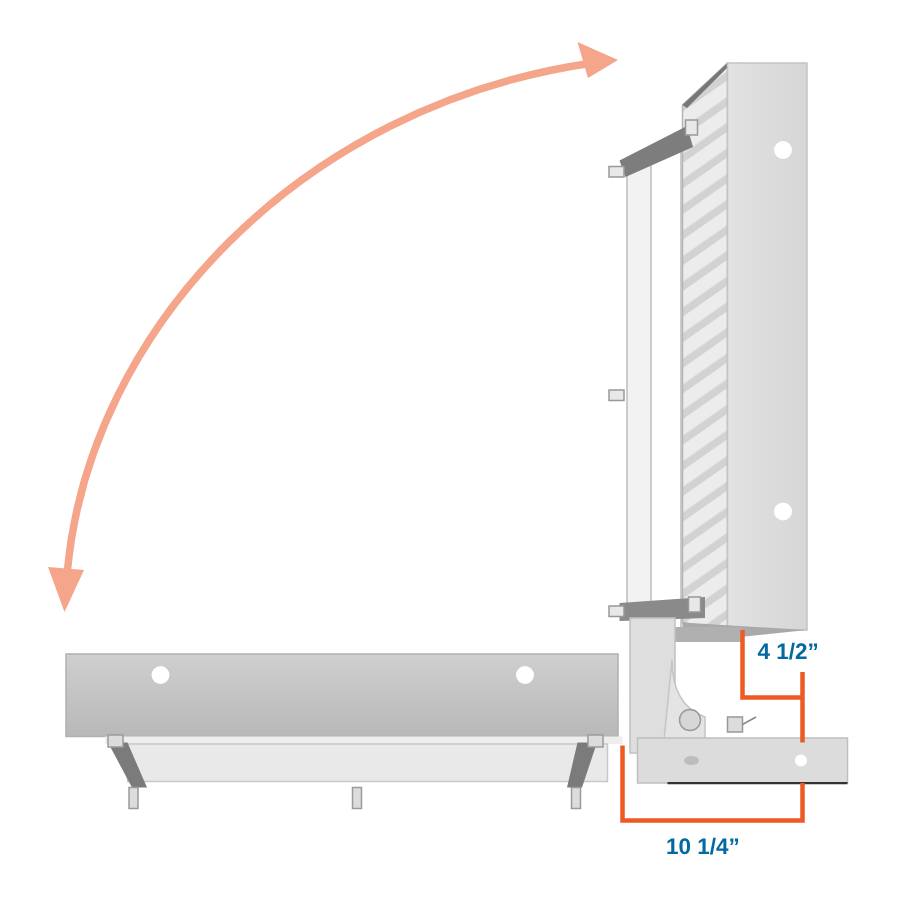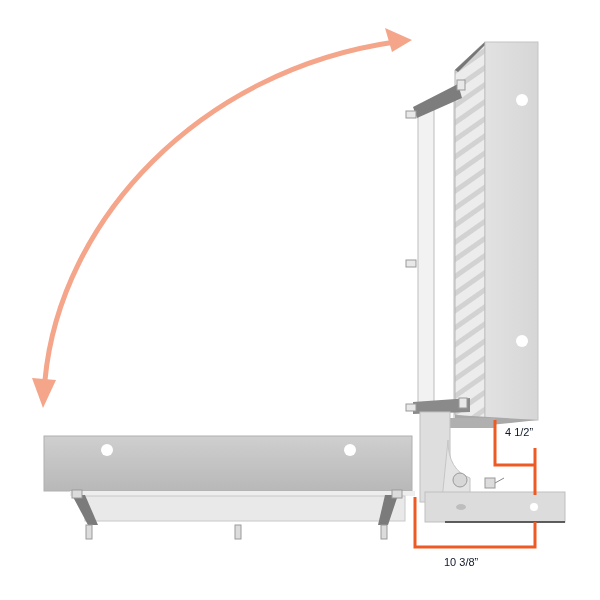--- a/index.html
+++ b/index.html
@@ -1,18 +1,18 @@
 <!DOCTYPE html>
 <html><head>
 <meta charset="utf-8">
 <style>
   html, body { margin:0; padding:0; background:#ffffff; }
   body { width:600px; height:600px; overflow:hidden; position:relative; font-family:"Liberation Sans", sans-serif; }
   #stage { position:absolute; left:0; top:0; width:600px; height:600px; }
-  .dim-label { position:absolute; font-family:"Liberation Sans", sans-serif; font-weight:normal; font-size:11px; color:#0f172a; white-space:nowrap; }
+  .dim-label { position:absolute; font-family:"Liberation Sans", sans-serif; font-weight:bold; font-size:15px; color:#0369a1; white-space:nowrap; }
   #dim-a { left:505px; top:426px; }
   #dim-b { left:444px; top:556px; }
 </style>
 </head>
 <body>
 
 <div id="stage">
 <svg width="600" height="600" viewBox="0 0 600 600" xmlns="http://www.w3.org/2000/svg">
   <defs>
     <linearGradient id="gTop" x1="0" y1="0" x2="0" y2="1">
@@ -97,14 +97,14 @@
   <g stroke="#ee5a24" stroke-width="3" fill="none">
     <polyline points="495,420 495,465 535,465"></polyline>
     <line x1="535" y1="448" x2="535" y2="495"></line>
   </g>
   <g stroke="#ee5a24" stroke-width="3" fill="none">
     <polyline points="415,497 415,547 535,547 535,522"></polyline>
   </g>
 </svg>
 
   <div id="dim-a" class="dim-label">4 1/2”</div>
-  <div id="dim-b" class="dim-label">10 3/8”</div>
+  <div id="dim-b" class="dim-label">10 1/4”</div>
 </div>
 
 </body></html>

